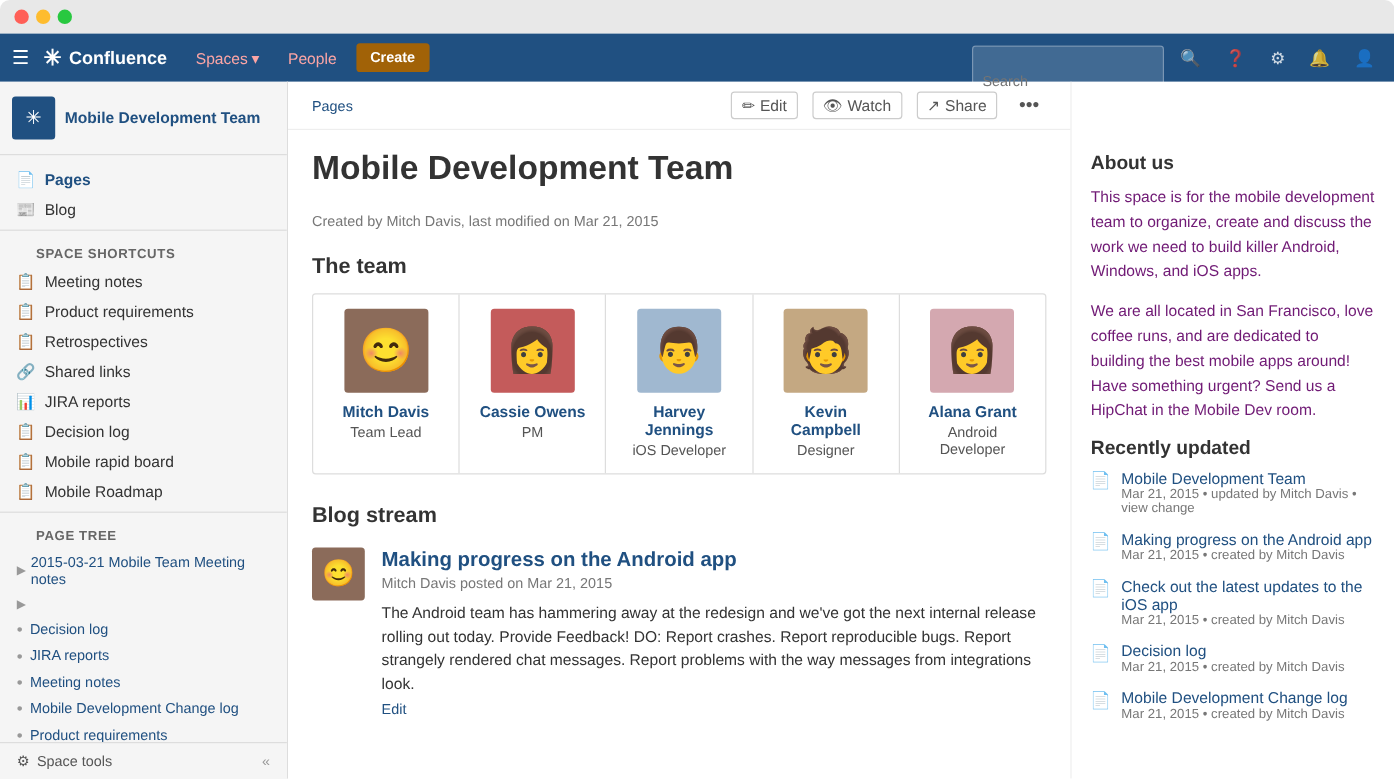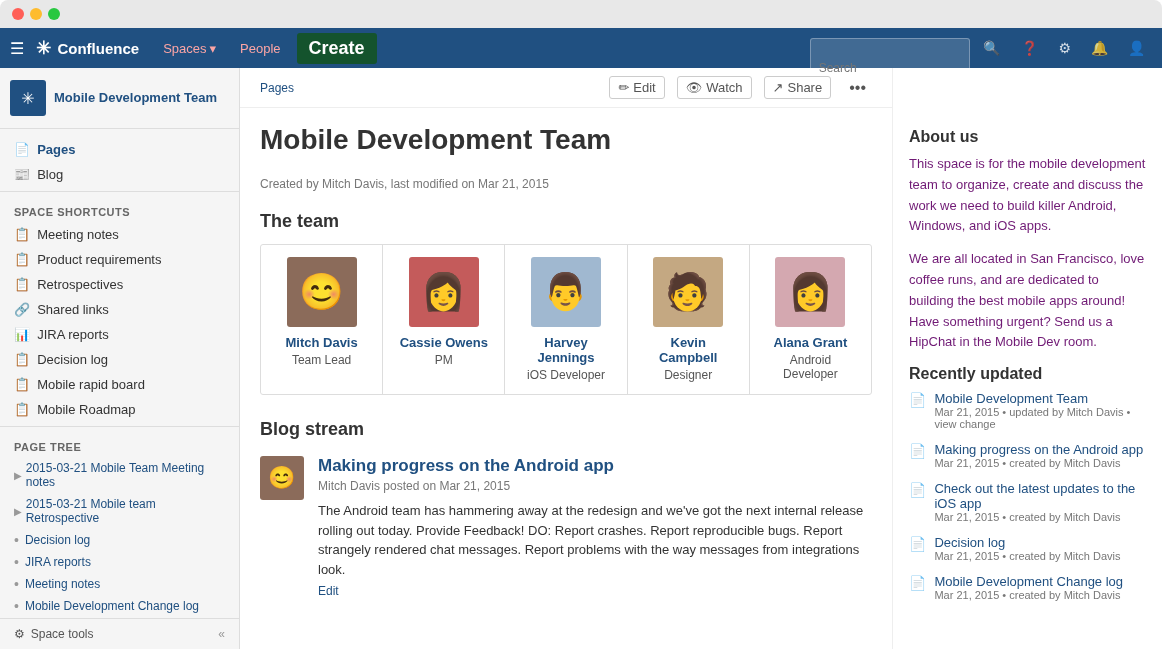--- a/index.html
+++ b/index.html
@@ -12,38 +12,38 @@
     .win-btn.close { background: #ff5f57; }
     .win-btn.minimize { background: #febc2e; }
     .win-btn.maximize { background: #28c840; }
 
     
     .top-nav { background: #205081; height: 40px; display: flex; align-items: center; padding: 0 10px; gap: 8px; }
     .nav-menu-icon { color: #fff; font-size: 16px; cursor: pointer; margin-right: 4px; }
     .nav-logo { display: flex; align-items: center; gap: 6px; color: #fff; font-weight: bold; font-size: 15px; margin-right: 8px; }
     .nav-logo-icon { color: #fff; font-size: 18px; }
     .nav-btn { color: #fca5a5; background: none; border: none; font-size: 13px; cursor: pointer; padding: 4px 8px; border-radius: 3px; display: flex; align-items: center; gap: 3px; }
-    .nav-create { background: #14532d; color: #fff; border: none; padding: 5px 12px; border-radius: 3px; font-size: 18px; font-weight: 600; cursor: pointer; }
+    .nav-create { background: #a16207; color: #fff; border: none; padding: 5px 12px; border-radius: 3px; font-size: 12px; font-weight: 600; cursor: pointer; }
     .nav-spacer { flex: 1; }
     .nav-search { background: rgba(255,255,255,0.15); border: 1px solid rgba(255,255,255,0.3); border-radius: 3px; padding: 22px 8px; color: #fff; font-size: 12px; width: 160px; margin-top: 40px; }
     .nav-icon-btn { color: rgba(255,255,255,0.8); background: none; border: none; cursor: pointer; padding: 4px 6px; font-size: 14px; }
 
     
     .layout { display: flex; height: calc(649px - 28px - 40px); }
 
     
     .sidebar { width: 240px; background: #f5f5f5; border-right: 1px solid #ddd; overflow-y: auto; flex-shrink: 0; position: relative; }
     .sidebar-space { display: flex; align-items: center; gap: 8px; padding: 12px 10px; border-bottom: 1px solid #ddd; }
     .space-avatar { width: 36px; height: 36px; background: #205081; border-radius: 3px; display: flex; align-items: center; justify-content: center; color: #fff; font-size: 16px; flex-shrink: 0; }
     .space-name { color: #205081; font-size: 13px; font-weight: 600; line-height: 1.2; }
     .sidebar-nav { padding: 8px 0; }
     .sidebar-item { display: flex; align-items: center; gap: 7px; padding: 5px 14px; cursor: pointer; color: #333; font-size: 13px; }
     .sidebar-item.active { color: #205081; font-weight: 600; }
     .sidebar-item .icon { font-size: 13px; color: #666; }
-    .sidebar-section-label { font-size: 11px; font-weight: 700; color: #666; text-transform: uppercase; padding: 10px 14px 4px; letter-spacing: 0.5px; }
+    .sidebar-section-label { font-size: 11px; font-weight: 700; color: #666; text-transform: uppercase; padding: 10px 30px 4px; letter-spacing: 0.5px; }
     .sidebar-divider { height: 1px; background: #ddd; margin: 4px 0; }
     .page-tree-item { display: flex; align-items: center; gap: 4px; padding: 4px 14px; cursor: pointer; color: #205081; font-size: 12px; }
     .page-tree-item .arrow { color: #999; font-size: 10px; }
     .page-tree-item .dot { color: #999; font-size: 14px; line-height: 1; margin-right: 2px; }
     .sidebar-footer { position: absolute; bottom: 0; left: 0; right: 0; background: #f5f5f5; border-top: 1px solid #ddd; padding: 8px 14px; display: flex; align-items: center; justify-content: space-between; cursor: pointer; font-size: 12px; color: #555; }
     .collapse-icon { color: #999; font-size: 12px; }
     .breadcrumb { padding: 8px 20px; font-size: 12px; color: #555; border-bottom: 1px solid #eee; display: flex; align-items: center; justify-content: space-between; }
     .breadcrumb-left { color: #205081; cursor: pointer; }
     .breadcrumb-actions { display: flex; align-items: center; gap: 12px; }
     .action-btn { display: flex; align-items: center; gap: 4px; color: #555; cursor: pointer; font-size: 13px; padding: 3px 8px; border: 1px solid #ccc; border-radius: 3px; background: #fff; }
@@ -178,21 +178,20 @@
 
       <div class="sidebar-divider"></div>
       <div class="sidebar-section-label">PAGE TREE</div>
 
       <div class="page-tree-item">
         <span class="arrow">▶</span>
         <span>2015-03-21 Mobile Team Meeting notes</span>
       </div>
       <div class="page-tree-item">
         <span class="arrow">▶</span>
-        <span>2015-03-21 Mobile team Retrospective</span>
       </div>
       <div class="page-tree-item">
         <span class="dot">•</span>
         <span>Decision log</span>
       </div>
       <div class="page-tree-item">
         <span class="dot">•</span>
         <span>JIRA reports</span>
       </div>
       <div class="page-tree-item">

